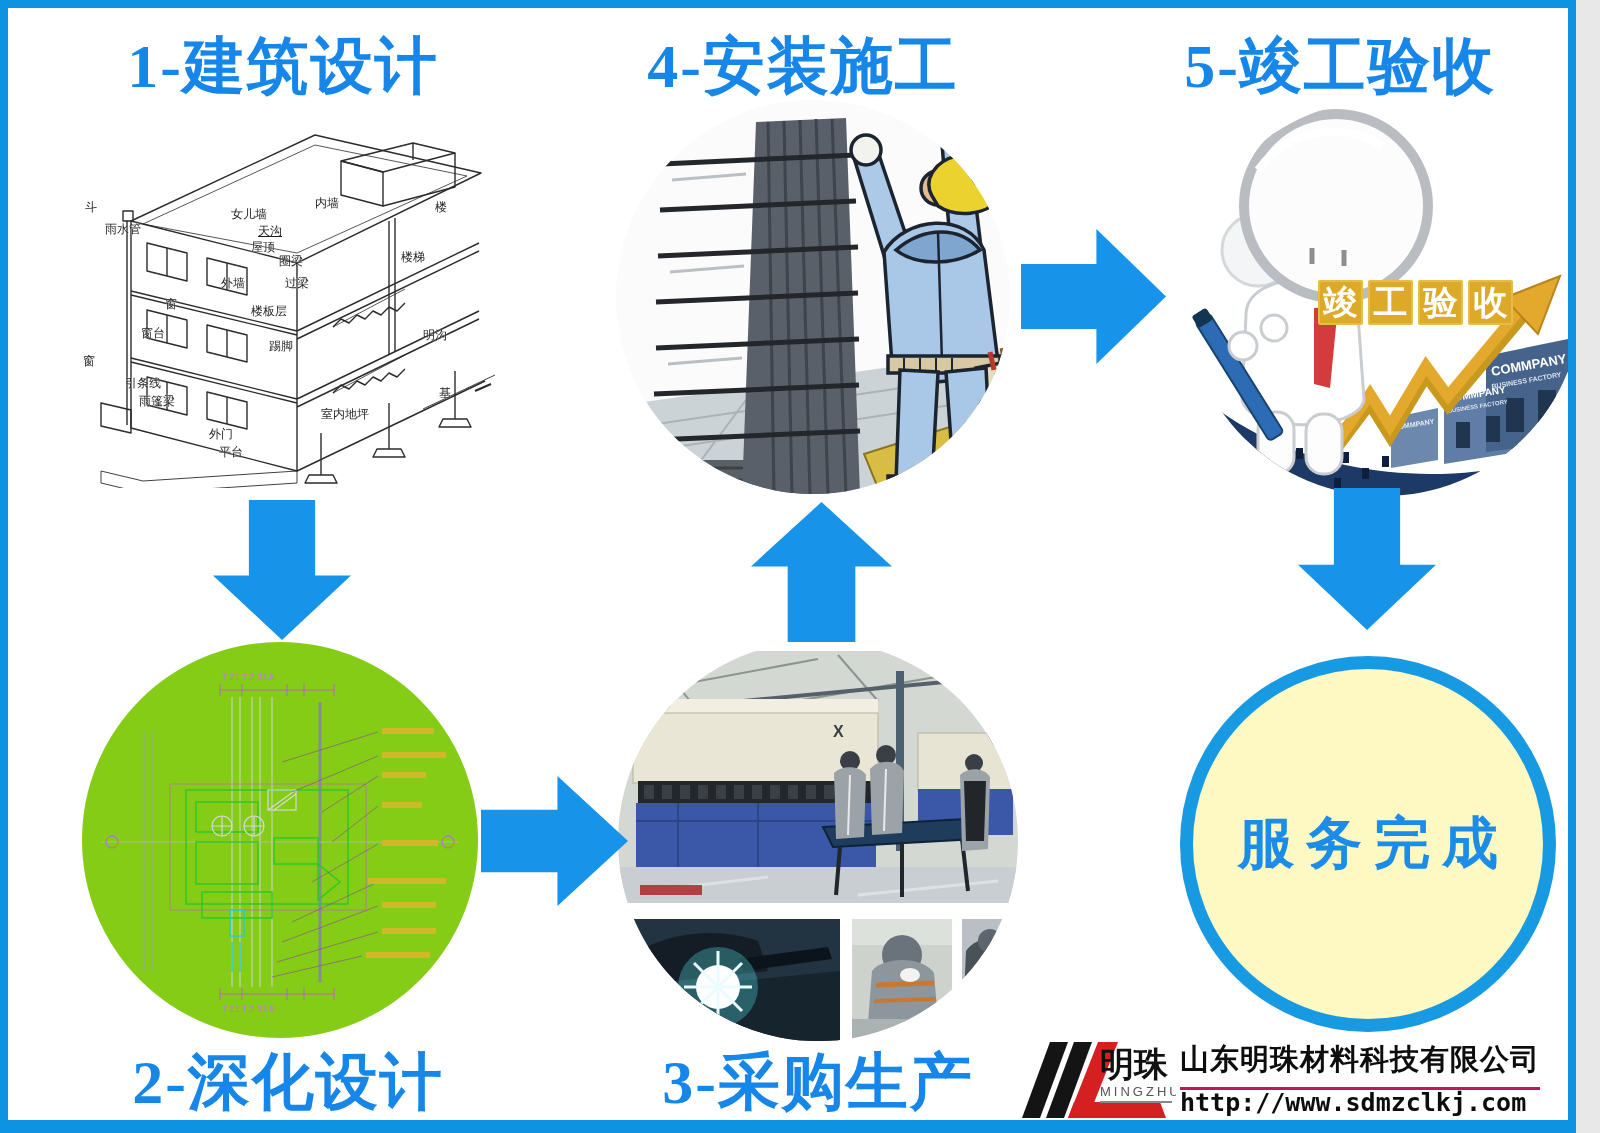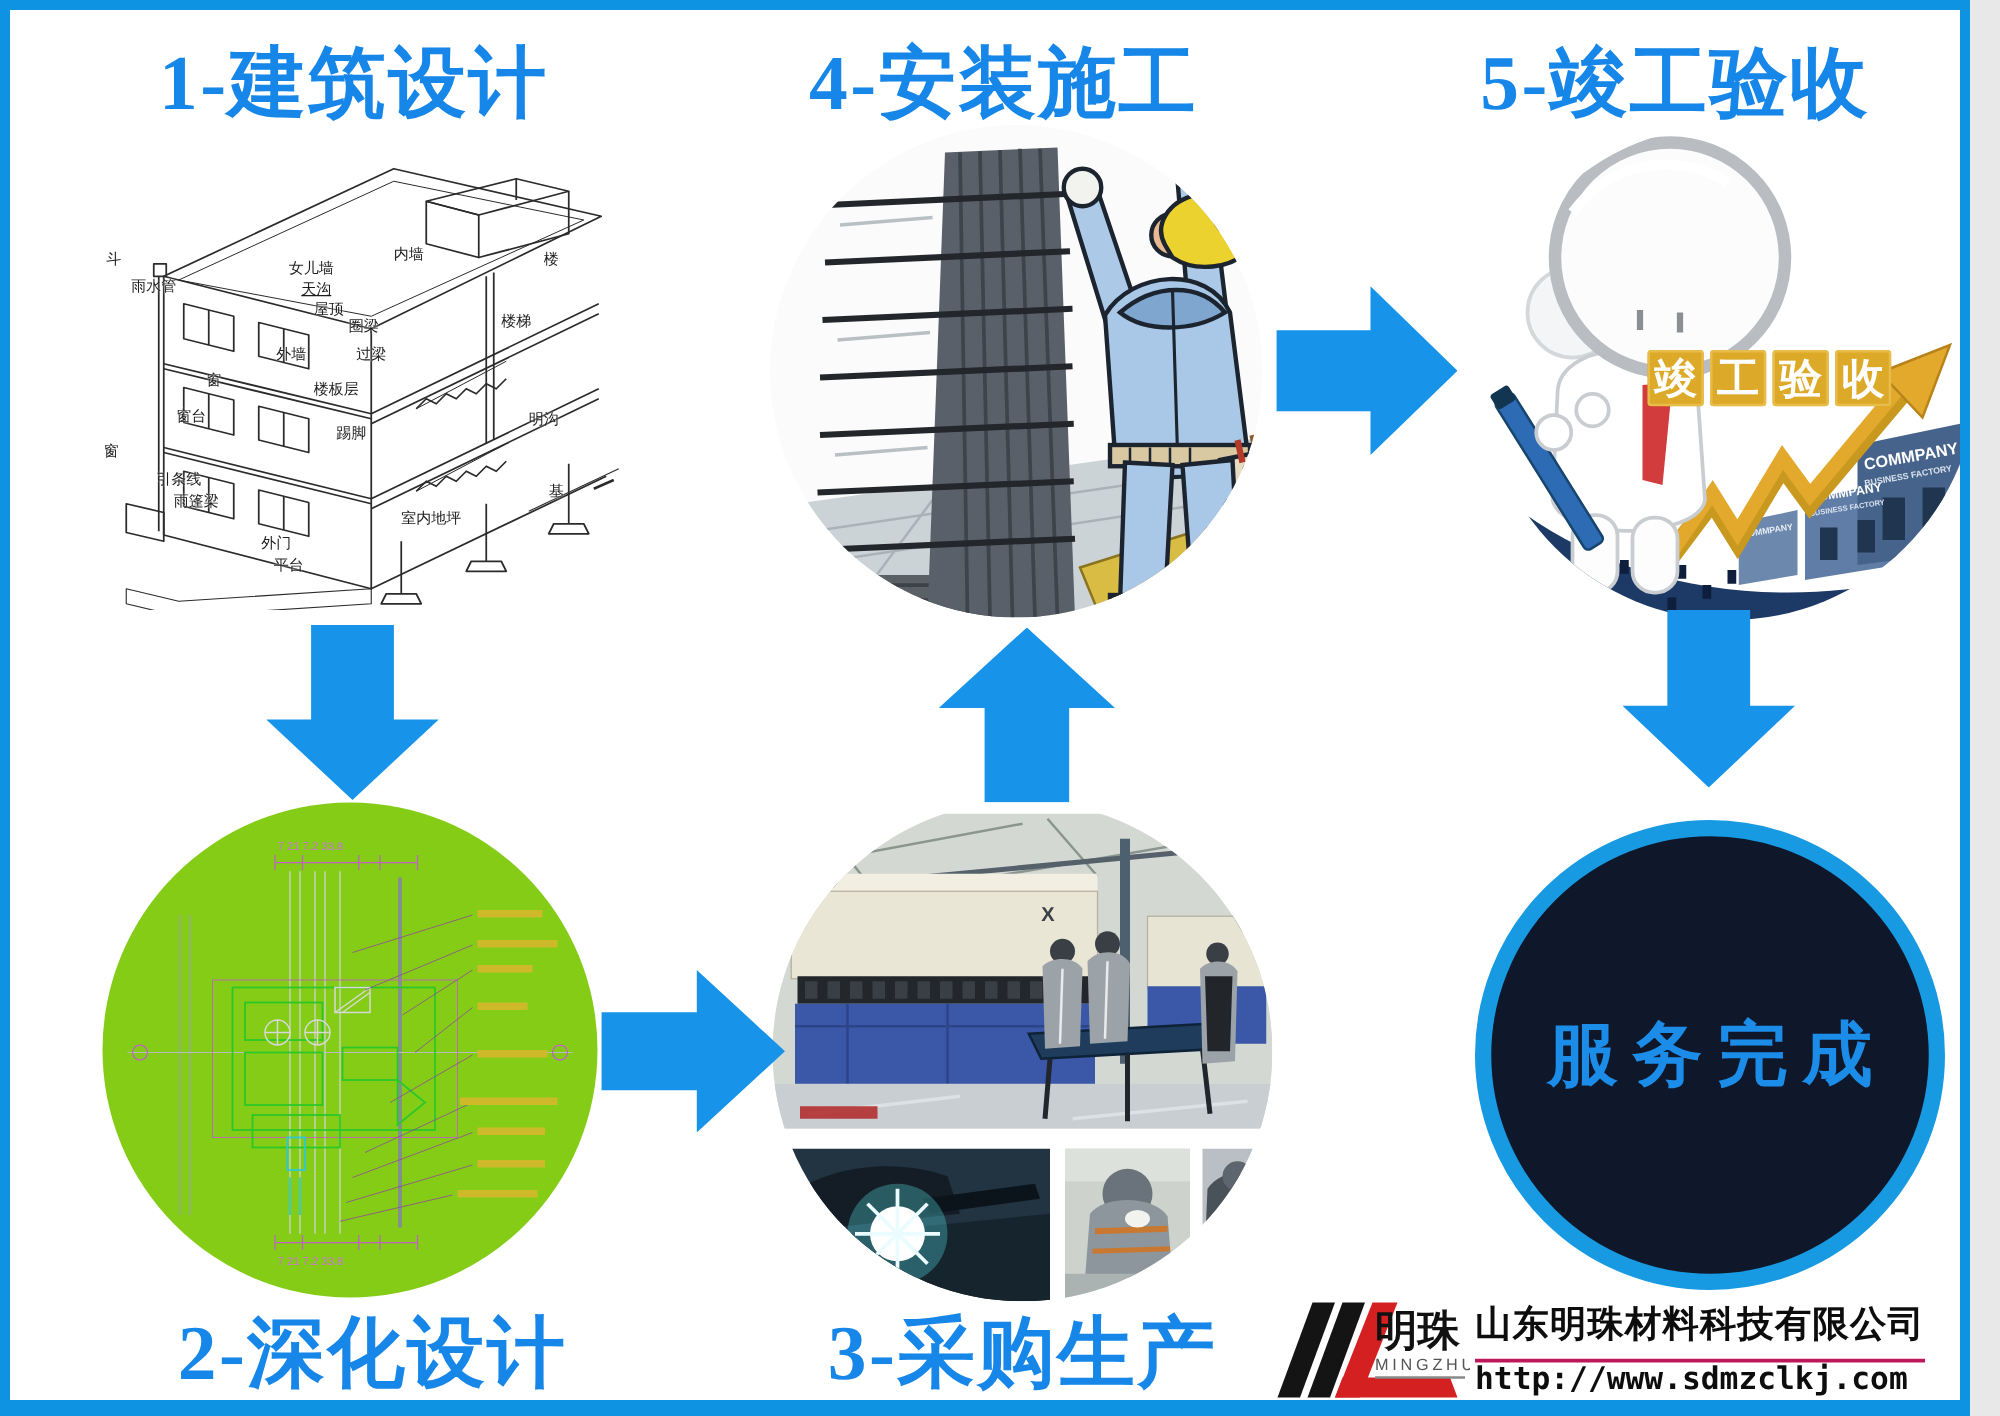--- a/index.html
+++ b/index.html
@@ -17,21 +17,21 @@
   .arrow{ position:absolute; background:#1794e9; }
   .ar-down{ clip-path:polygon(26% 0,74% 0,74% 54%,100% 54%,50% 100%,0 54%,26% 54%); }
   .ar-up{ clip-path:polygon(50% 0,100% 46%,74% 46%,74% 100%,26% 100%,26% 46%,0 46%); }
   .ar-right{ clip-path:polygon(0 26%,52% 26%,52% 0,100% 50%,52% 100%,52% 74%,0 74%); }
   .blabel{
     position:absolute; font-size:12px; color:#1d1d1d; white-space:nowrap;
     font-family:"Liberation Sans",sans-serif; text-shadow:0 0 2px #fff;
   }
   .service-circle{
     position:absolute; box-sizing:border-box; border:13px solid #189ae2;
-    border-radius:50%; background:#0f172a; display:flex; align-items:center; justify-content:center;
+    border-radius:50%; background:#fef9c3; display:flex; align-items:center; justify-content:center;
   }
   .service-text{
     font-weight:800; font-size:56px; color:#1b8ce8; letter-spacing:12px; white-space:nowrap;
     font-family:"Liberation Serif","DejaVu Serif",serif; padding-left:12px;
   }
   .badge{
     position:absolute; width:45px; height:45px; background:#dcaa28; border-radius:3px;
     color:#fff; font-weight:800; font-size:34px; display:flex; align-items:center; justify-content:center;
     box-shadow:inset 0 0 0 2px #e7bc49;
   }
@@ -46,21 +46,21 @@
   }
 </style>
 </head>
 <body>
 
 <div class="page">
 
   <div class="ttl" style="left:80px; top:16px; width:390px;">1-建筑设计</div>
   <div class="ttl" style="left:600px; top:16px; width:390px;">4-安装施工</div>
   <div class="ttl" style="left:1132px; top:16px; width:400px;">5-竣工验收</div>
-  <div class="ttl" style="left:100px; top:1032px; width:380px;">2-深化设计</div>
+  <div class="ttl" style="left:90px; top:1032px; width:380px;">2-深化设计</div>
   <div class="ttl" style="left:620px; top:1032px; width:380px;">3-采购生产</div>
 
   <div style="position:absolute; left:75px; top:95px; width:420px; height:385px;">
     <svg width="420" height="385" viewBox="0 0 420 385">
       <g stroke="#2b2b2b" fill="none" stroke-width="1.4" stroke-linejoin="round">
 
         <polygon points="48,118 232,32 398,70 214,160"></polygon>
         <polygon points="60,121 232,42 384,73 214,150" stroke-width="0.8"></polygon>
 
         <polygon points="258,58 330,40 372,50 300,69"></polygon>
@@ -114,21 +114,21 @@
         <polygon points="18,300 48,307 48,330 18,323"></polygon>
         <polygon points="18,368 60,378 214,368 214,380 60,390 18,380" stroke-width="0.9"></polygon>
 
         <line x1="340" y1="306" x2="412" y2="272" stroke-width="0.9"></line>
         <line x1="392" y1="288" x2="408" y2="281" stroke-width="2"></line>
       </g>
     </svg>
     <span class="blabel" style="left:2px;  top:96px;">斗</span>
     <span class="blabel" style="left:22px; top:118px;">雨水管</span>
     <span class="blabel" style="left:148px;top:103px;">女儿墙</span>
-    <span class="blabel" style="left:158px;top:120px;text-decoration:underline;">天沟</span>
+    <span class="blabel" style="left:175px;top:120px;text-decoration:underline;">天沟</span>
     <span class="blabel" style="left:168px;top:136px;">屋顶</span>
     <span class="blabel" style="left:196px;top:150px;">圈梁</span>
     <span class="blabel" style="left:232px;top:92px;">内墙</span>
     <span class="blabel" style="left:352px;top:96px;">楼</span>
     <span class="blabel" style="left:318px;top:146px;">楼梯</span>
     <span class="blabel" style="left:138px;top:172px;">外墙</span>
     <span class="blabel" style="left:202px;top:172px;">过梁</span>
     <span class="blabel" style="left:168px;top:200px;">楼板层</span>
     <span class="blabel" style="left:82px; top:193px;">窗</span>
     <span class="blabel" style="left:58px; top:222px;">窗台</span>

